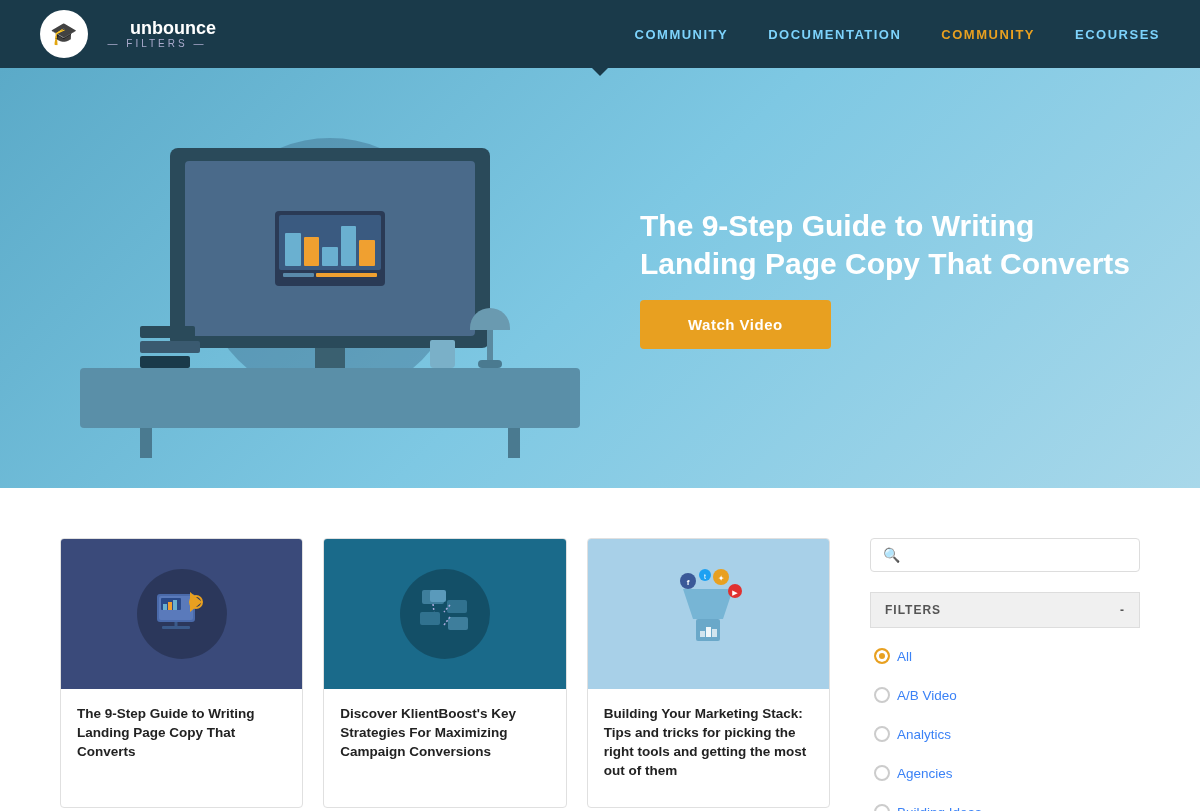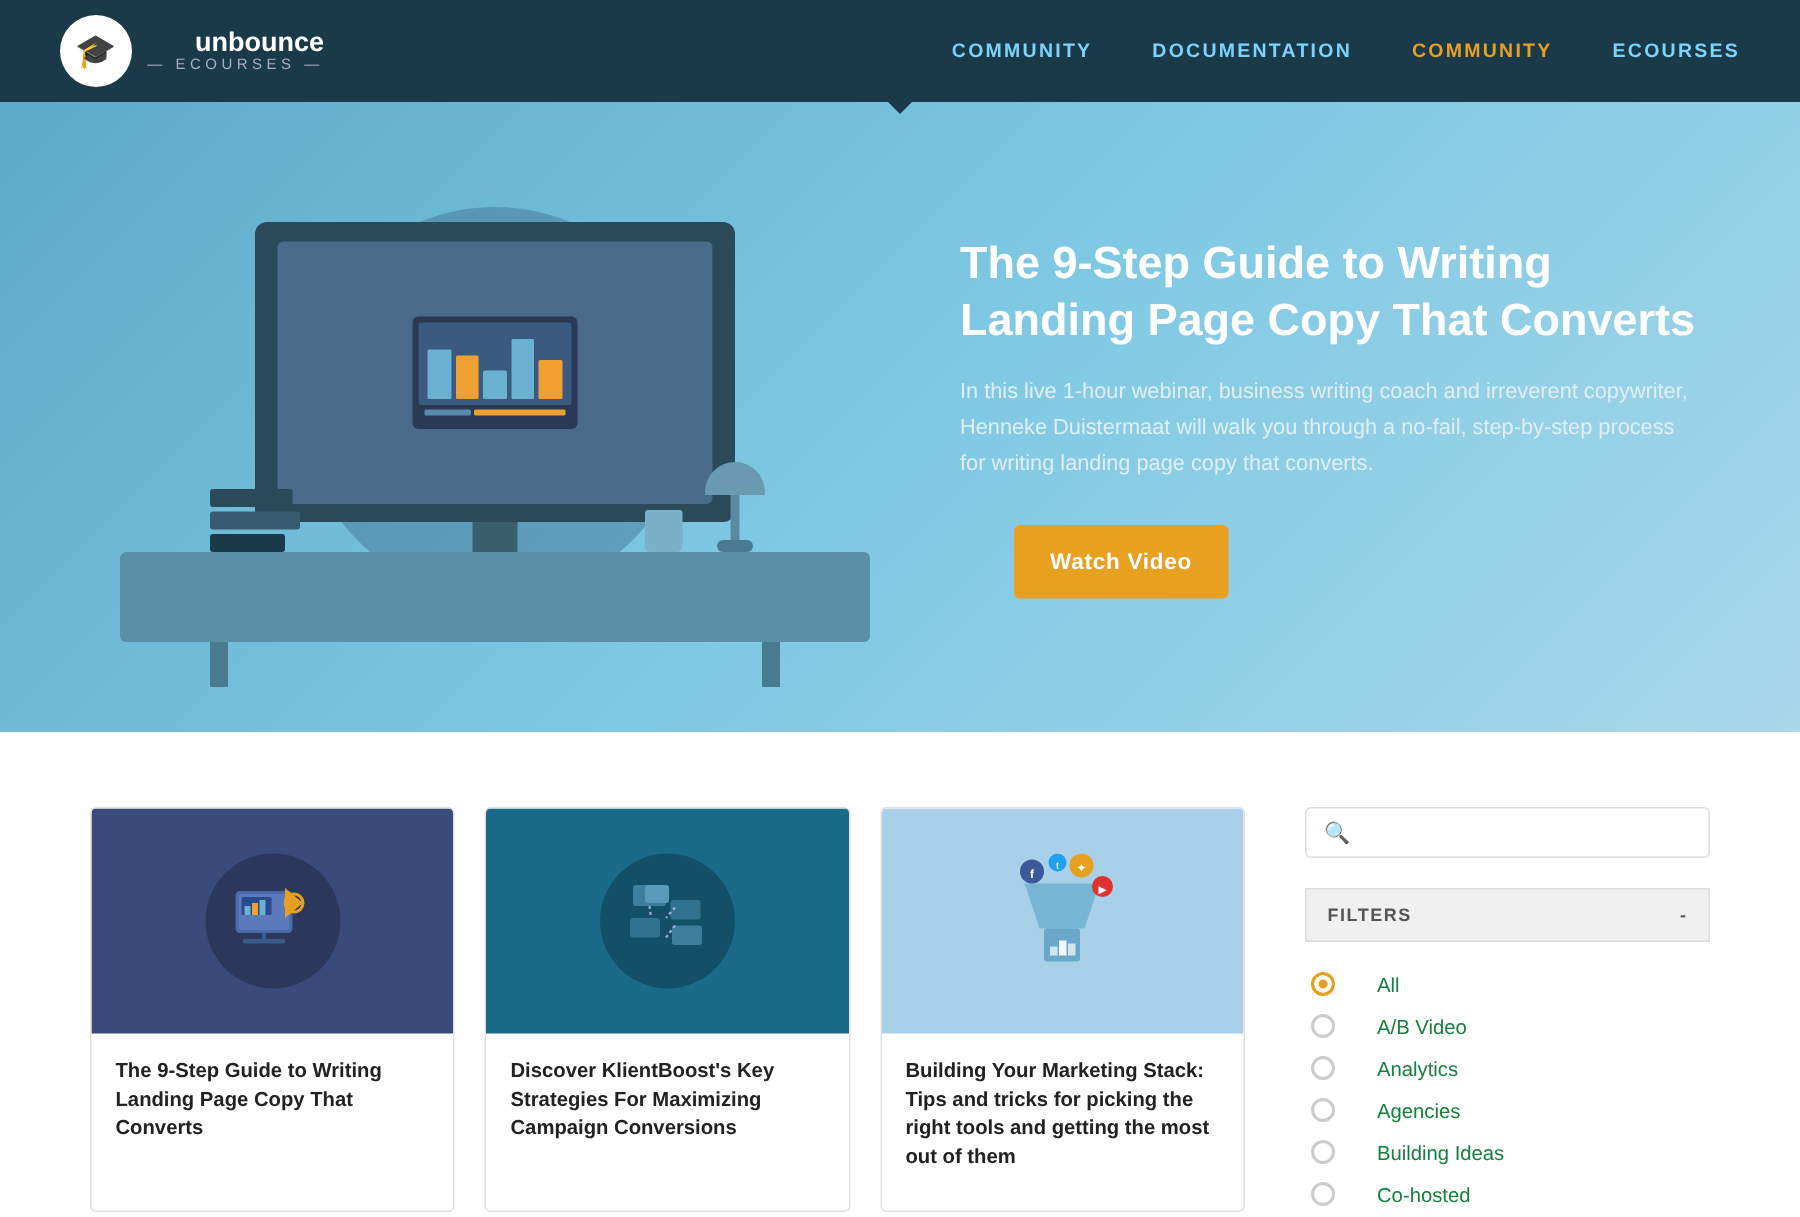--- a/index.html
+++ b/index.html
@@ -243,27 +243,26 @@
       line-height: 1.65;
       margin-bottom: 28px;
       max-width: 490px;
     }
     .watch-btn {
       display: inline-block;
       background: #e8a020;
       color: #fff;
       font-size: 15px;
       font-weight: 700;
-      padding: 16px 24px;
+      padding: 16px 48px;
       border-radius: 4px;
       text-decoration: none;
       cursor: pointer;
       border: none;
       letter-spacing: 0.5px;
-      margin-left: 36px;
     }
 
     
     .main-content {
       background: #fff;
       padding: 50px 60px;
     }
     .content-layout {
       display: flex;
       gap: 40px;
@@ -355,25 +354,26 @@
       align-items: flex-start;
       border: 1px solid #ddd;
       margin-bottom: 14px;
     }
     .filter-list {
       list-style: none;
     }
     .filter-item {
       display: flex;
       align-items: center;
-      gap: 28px;
+      gap: 7px;
       padding: 6px 4px;
       font-size: 13.5px;
-      color: #15803d;
+      color: #3b82f6;
       cursor: pointer;
+      margin-top: 11px;
     }
     .filter-radio {
       width: 16px;
       height: 16px;
       border-radius: 50%;
       border: 2px solid #ccc;
       flex-shrink: 0;
     }
     .filter-radio.active {
       border-color: #e8a020;
@@ -384,21 +384,21 @@
 </head>
 <body>
 
 <nav>
   <div class="nav-logo">
     <div class="nav-logo-icon">
       <span style="font-size:22px;">🎓</span>
     </div>
     <div>
       <div class="nav-logo-text">unbounce</div>
-      <div class="nav-logo-sub">— ECOURSES —</div>
+      <div class="nav-logo-sub">— FILTERS —</div>
     </div>
   </div>
   <ul class="nav-links">
     <li><a href="#">COMMUNITY</a></li>
     <li><a href="#">DOCUMENTATION</a></li>
     <li><a href="#" class="active">COMMUNITY</a></li>
     <li><a href="#">ECOURSES</a></li>
   </ul>
 </nav>
 
@@ -437,21 +437,20 @@
     </div>
     <div class="hero-lamp">
       <div class="hero-lamp-head"></div>
       <div class="hero-lamp-neck"></div>
       <div class="hero-lamp-base"></div>
     </div>
     <div class="hero-cup"></div>
   </div>
   <div class="hero-content">
     <h1 class="hero-title">The 9-Step Guide to Writing Landing Page Copy That Converts</h1>
-    <p class="hero-desc">In this live 1-hour webinar, business writing coach and irreverent copywriter, Henneke Duistermaat will walk you through a no-fail, step-by-step process for writing landing page copy that converts.</p>
     <button class="watch-btn">Watch Video</button>
   </div>
 </section>
 
 <div class="main-content">
   <div class="content-layout">
 
     <div class="workshops-section">
       <div class="cards-grid">
 

